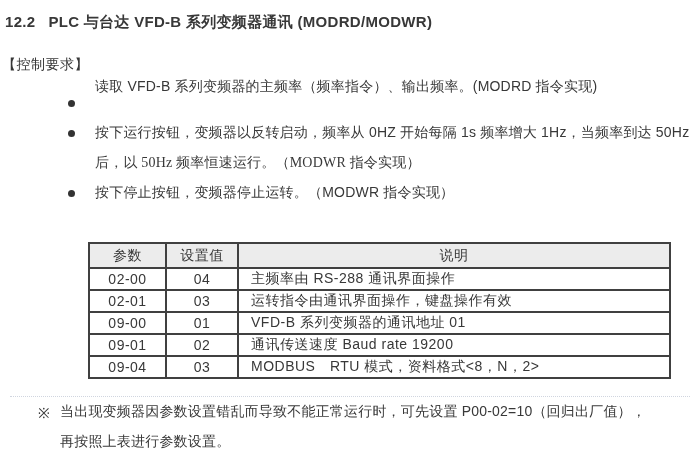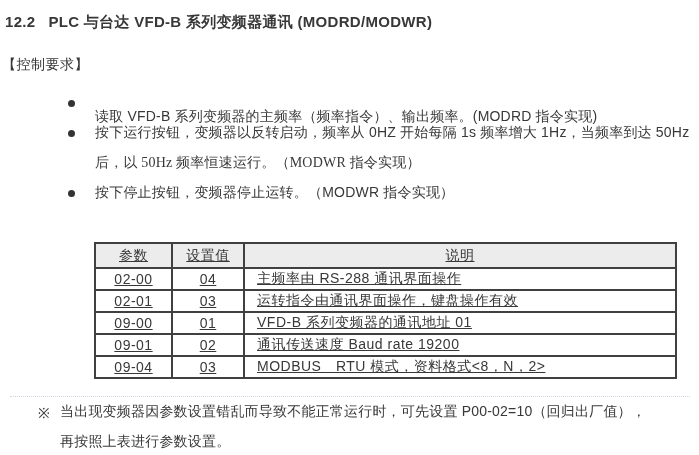--- a/index.html
+++ b/index.html
@@ -31,28 +31,28 @@
     background:#333333;
   }
   .d1 { top:100px; }
   .d2 { top:130px; }
   .d3 { top:190px; }
   .bl {
     position:absolute; left:95px;
     font-size:14px; letter-spacing:0.2px;
     white-space:nowrap;
   }
-  .bl1 { top:108px;text-align:center; }
+  .bl1 { top:78px;text-align:center; }
   .bl2 { top:124px; }
   .bl3 { top:154px;font-family:Liberation Serif, serif; }
   .bl4 { top:184px; }
   table.params {
-    position:absolute; left:94px; top:242px;
+    position:absolute; left:88px; top:242px;
     width:581px;
-    border-collapse:collapse; table-layout:fixed;text-decoration:underline;
+    border-collapse:collapse; table-layout:fixed;
   }
   table.params th, table.params td {
     border:2px solid #404040;
     font-size:14px; font-weight:normal;
     letter-spacing:0.5px;
     vertical-align:middle;
   }
   table.params th {
     background:#ececec;
     height:25px; text-align:center;

